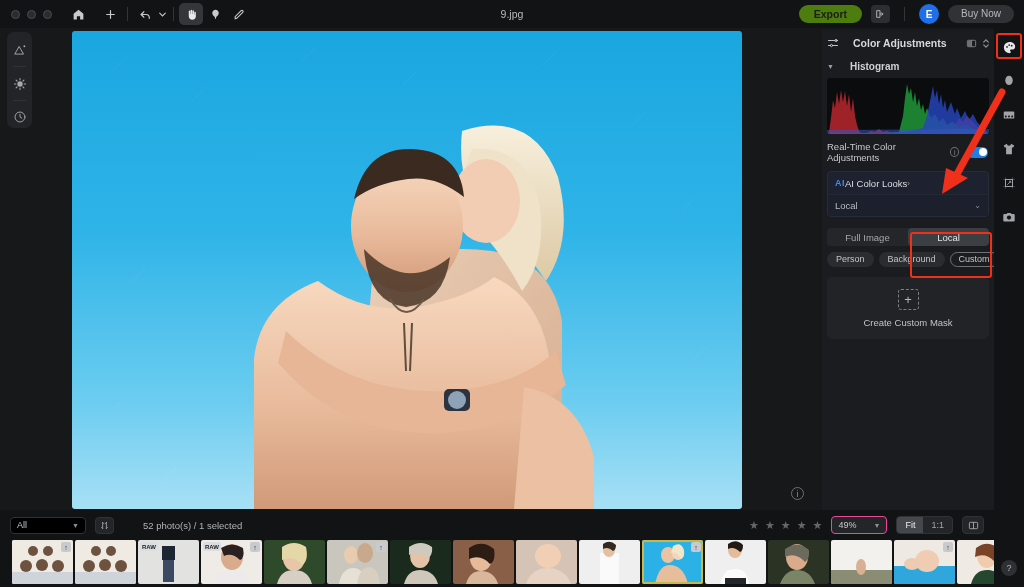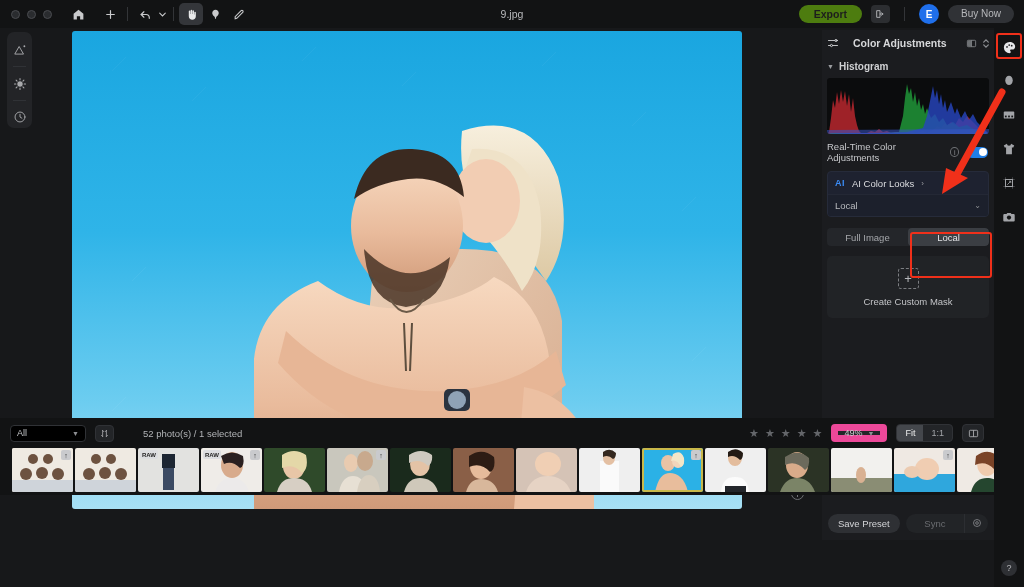--- a/index.html
+++ b/index.html
@@ -3,21 +3,21 @@
 <meta charset="utf-8">
 <style>
   * { box-sizing: border-box; margin: 0; padding: 0; }
   html, body {
     width: 1024px; height: 587px;
     background: #17181a;
     font-family: "Liberation Sans", sans-serif;
     overflow: hidden;
     color: #d8d9db;
   }
-  .app { position: relative; width: 1024px; height: 495px; background: #17181a; }
+  .app { position: relative; width: 1024px; height: 587px; background: #17181a; }
 
   
   .topbar {
     position: absolute; top: 0; left: 0; width: 1024px; height: 28px;
     background: #121314; display: flex; align-items: center;
   }
   .traffic { display: flex; gap: 7px; padding-left: 11px; align-items: center; }
   .tl { width: 9px; height: 9px; border-radius: 50%; border: 1px solid #4a4c50; background: #2a2c2f; }
   .tb-icon {
     width: 24px; height: 22px; display: flex; align-items: center; justify-content: center;
@@ -77,21 +77,21 @@
   .rightpanel {
     position: absolute; right: 30px; top: 30px; width: 172px; height: 510px;
     background: #1b1c1f;
   }
   .panel-head {
     display: flex; align-items: center; height: 26px; padding: 0 4px 0 5px; gap: 14px;
   }
   .panel-title { font-size: 10.5px; color: #d6d7d9; font-weight: bold; }
   .ph-icons { margin-left: auto; display: flex; gap: 5px; align-items: center; color: #8b8d91; }
   .section-head {
-    display: flex; align-items: center; gap: 5px; height: 20px; padding-left: 5px;
+    display: flex; align-items: center; gap: 16px; height: 20px; padding-left: 5px;
     font-size: 10px; color: #cfd0d2; font-weight: bold;
   }
   .caret { font-size: 7px; color: #9b9da0; }
   .histogram {
     margin: 2px 5px 0 5px; height: 56px; background: #0b0c0d; border-radius: 3px;
     position: relative; overflow: hidden;
   }
   .rt-row {
     display: flex; align-items: center; gap: 8px; padding: 7px 6px 6px 5px;
     font-size: 9.5px; color: #c7c8cb;
@@ -105,21 +105,21 @@
     position: relative;
   }
   .toggle::after {
     content: ""; position: absolute; right: 1.5px; top: 1.5px;
     width: 8px; height: 8px; border-radius: 50%; background: #fff;
   }
   .looks-card {
     margin: 2px 5px 0 5px; background: #1e2230; border: 1px solid #262b3a;
     border-radius: 4px; overflow: hidden;
   }
-  .looks-head { display: flex; align-items: center; gap: 7px; height: 22px; padding: 0 7px; }
+  .looks-head { display: flex; align-items: center; height: 22px; padding: 0 7px; }
   .ai-badge { font-size: 9px; font-weight: bold; color: #3b8bf5; letter-spacing: .5px; }
   .looks-label { font-size: 9.5px; color: #dcdde0; }
   .looks-arrow { font-size: 8px; color: #9a9ca0; }
   .looks-select {
     display: flex; align-items: center; height: 22px; padding: 0 7px;
     border-top: 1px solid #242835; background: #1c202c;
     font-size: 9.5px; color: #b7b9bd;
   }
   .sel-caret { margin-left: auto; font-size: 8px; color: #8d8f93; }
   .seg {
@@ -190,21 +190,21 @@
   .sb-caret { margin-left: auto; font-size: 7px; color: #8d8f93; }
   .icon-sq {
     width: 19px; height: 17px; background: #232528; border: 1px solid #303236;
     border-radius: 4px; display: flex; align-items: center; justify-content: center;
     font-size: 8px; color: #b5b6b9;
   }
   .count-text { font-size: 9.5px; color: #b2b4b7; margin-left: 20px; }
   .bb-right { margin-left: auto; display: flex; align-items: center; gap: 9px; }
   .stars { display: flex; gap: 6px; color: #64666a; font-size: 11px; }
   .zoom-box {
-    width: 56px; height: 18px; background: #232528; border: 7px solid #ec4899;
+    width: 56px; height: 18px; background: #232528; border: 1px solid #ec4899;
     border-radius: 4px; display: flex; align-items: center; padding: 0 6px;
     font-size: 9px; color: #c8c9cc;
   }
   .fitseg {
     display: flex; height: 18px; background: #232528; border-radius: 4px;
     border: 1px solid #303236; overflow: hidden;
   }
   .fitseg div {
     display: flex; align-items: center; justify-content: center; font-size: 9px;
     color: #a3a5a9; padding: 0 8px;
@@ -444,20 +444,25 @@
         <span>Local</span>
         <span class="sel-caret">⌄</span>
       </div>
     </div>
 
     <div class="seg">
       <div>Full Image</div>
       <div class="on">Local</div>
     </div>
 
+    <div class="chips">
+      <div class="chip">Person</div>
+      <div class="chip">Background</div>
+      <div class="chip outlined">Custom</div>
+    </div>
 
     <div class="maskbox">
       <div class="plusbox">+</div>
       <div class="mask-label">Create Custom Mask</div>
     </div>
 
     <div class="panel-footer">
       <div class="btn-pill">Save Preset</div>
       <div class="sync-group">
         <div class="sync-lbl">Sync</div>

